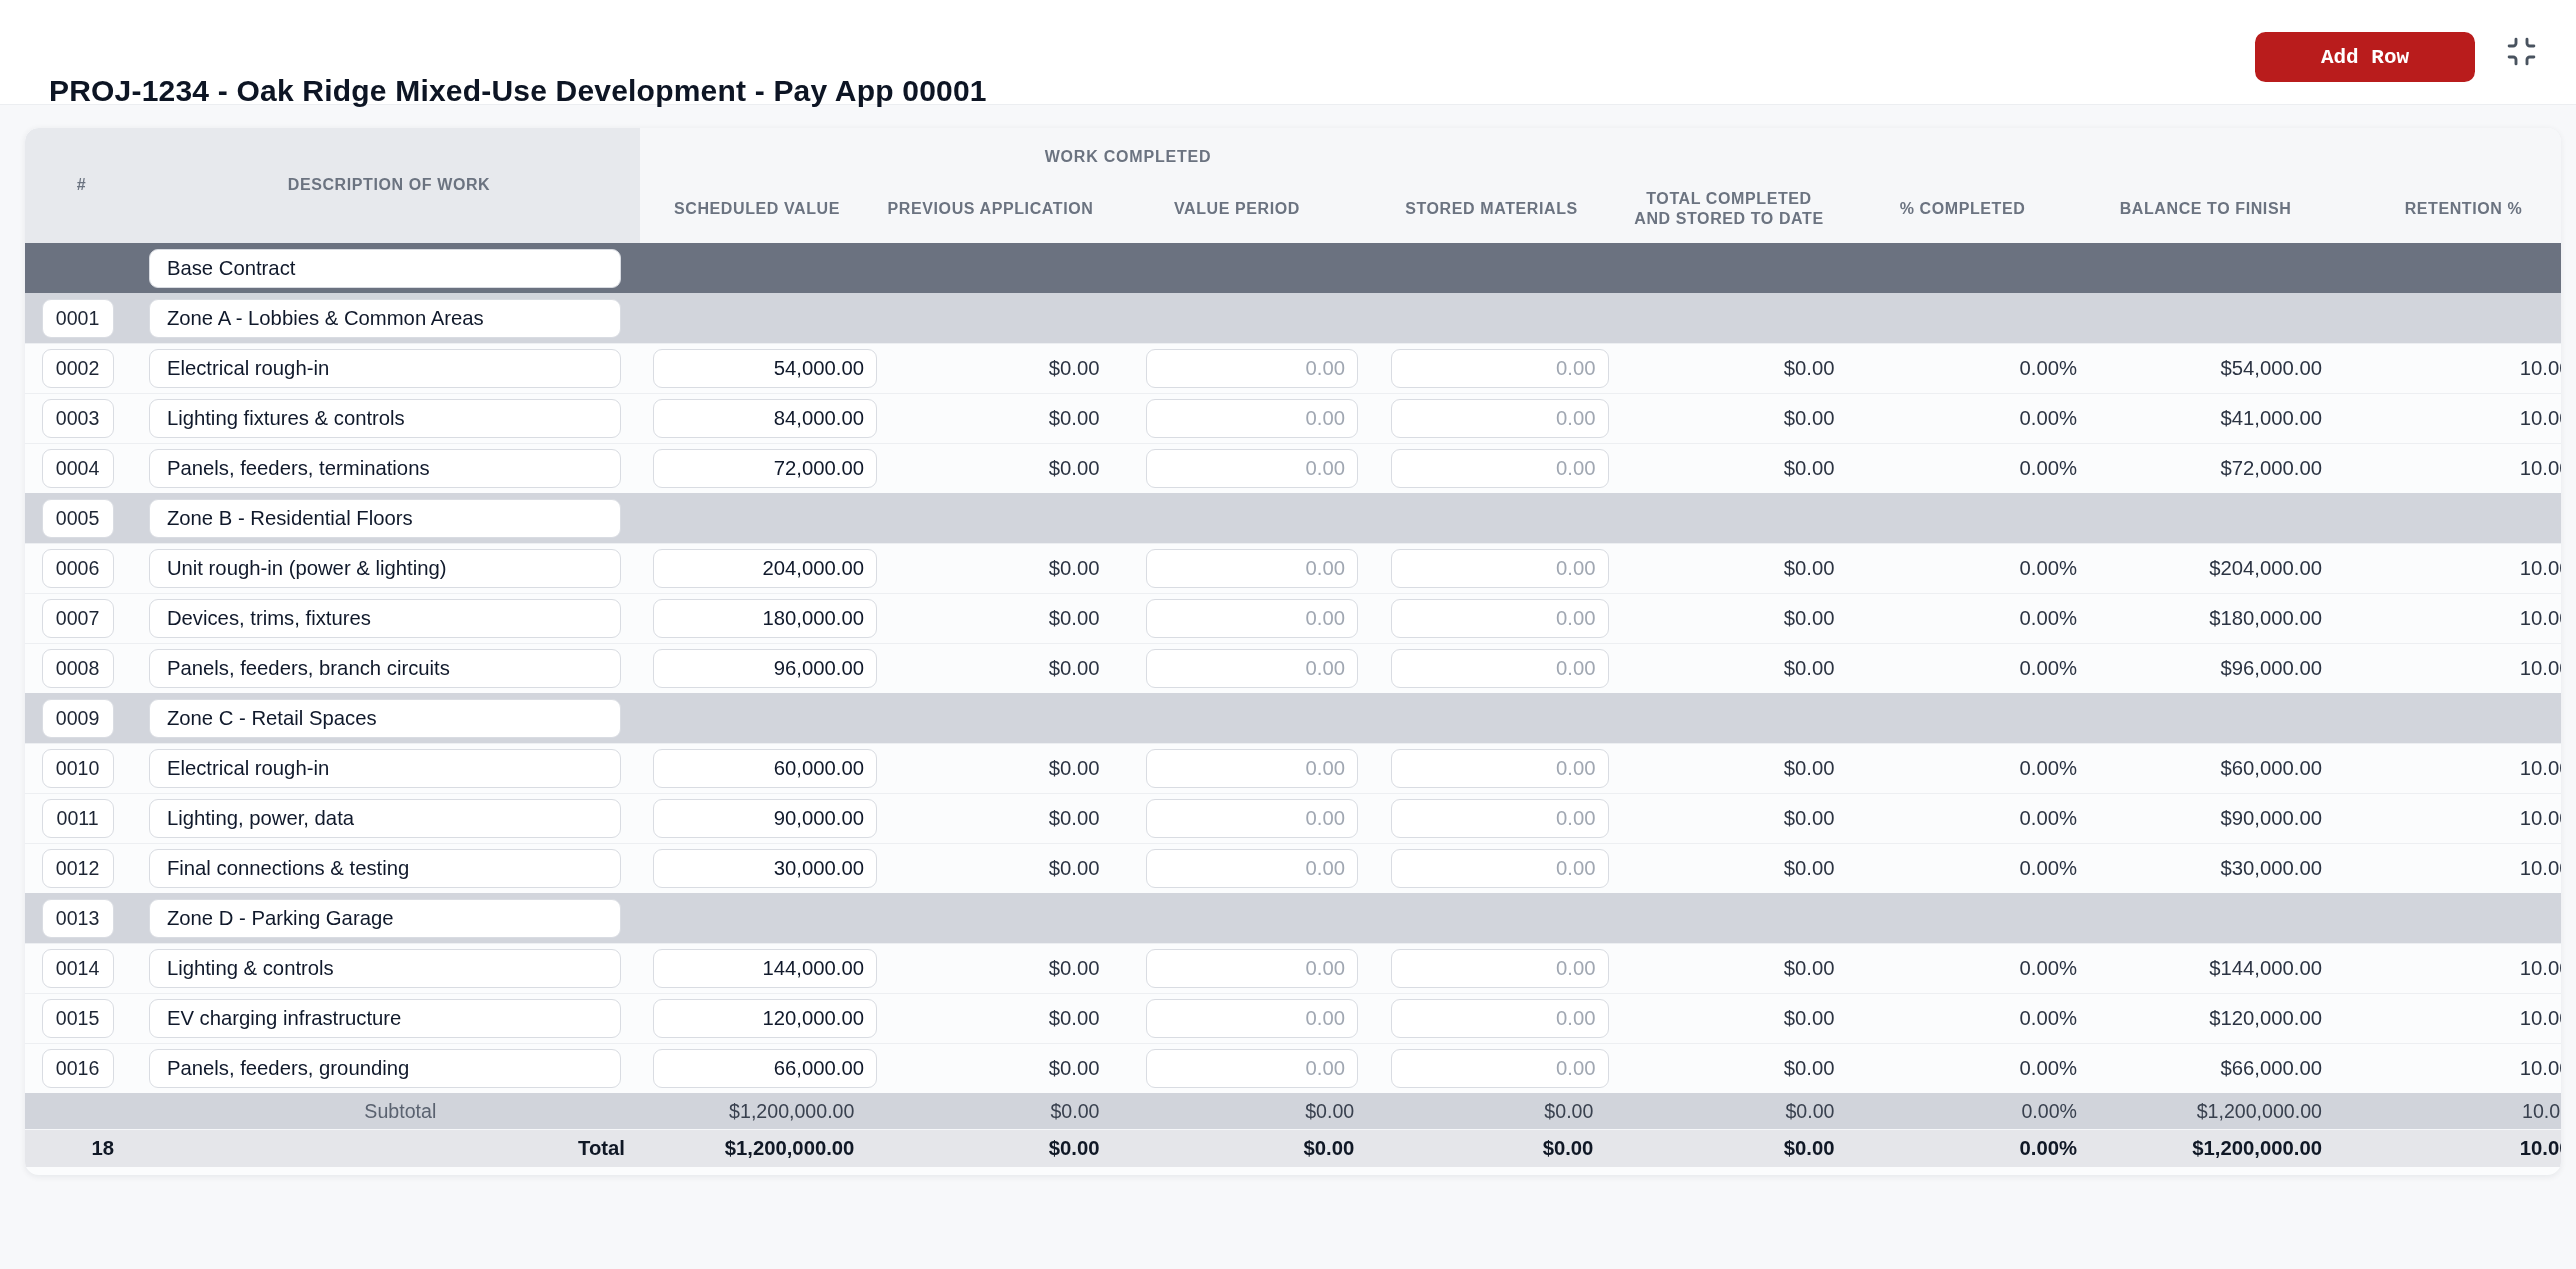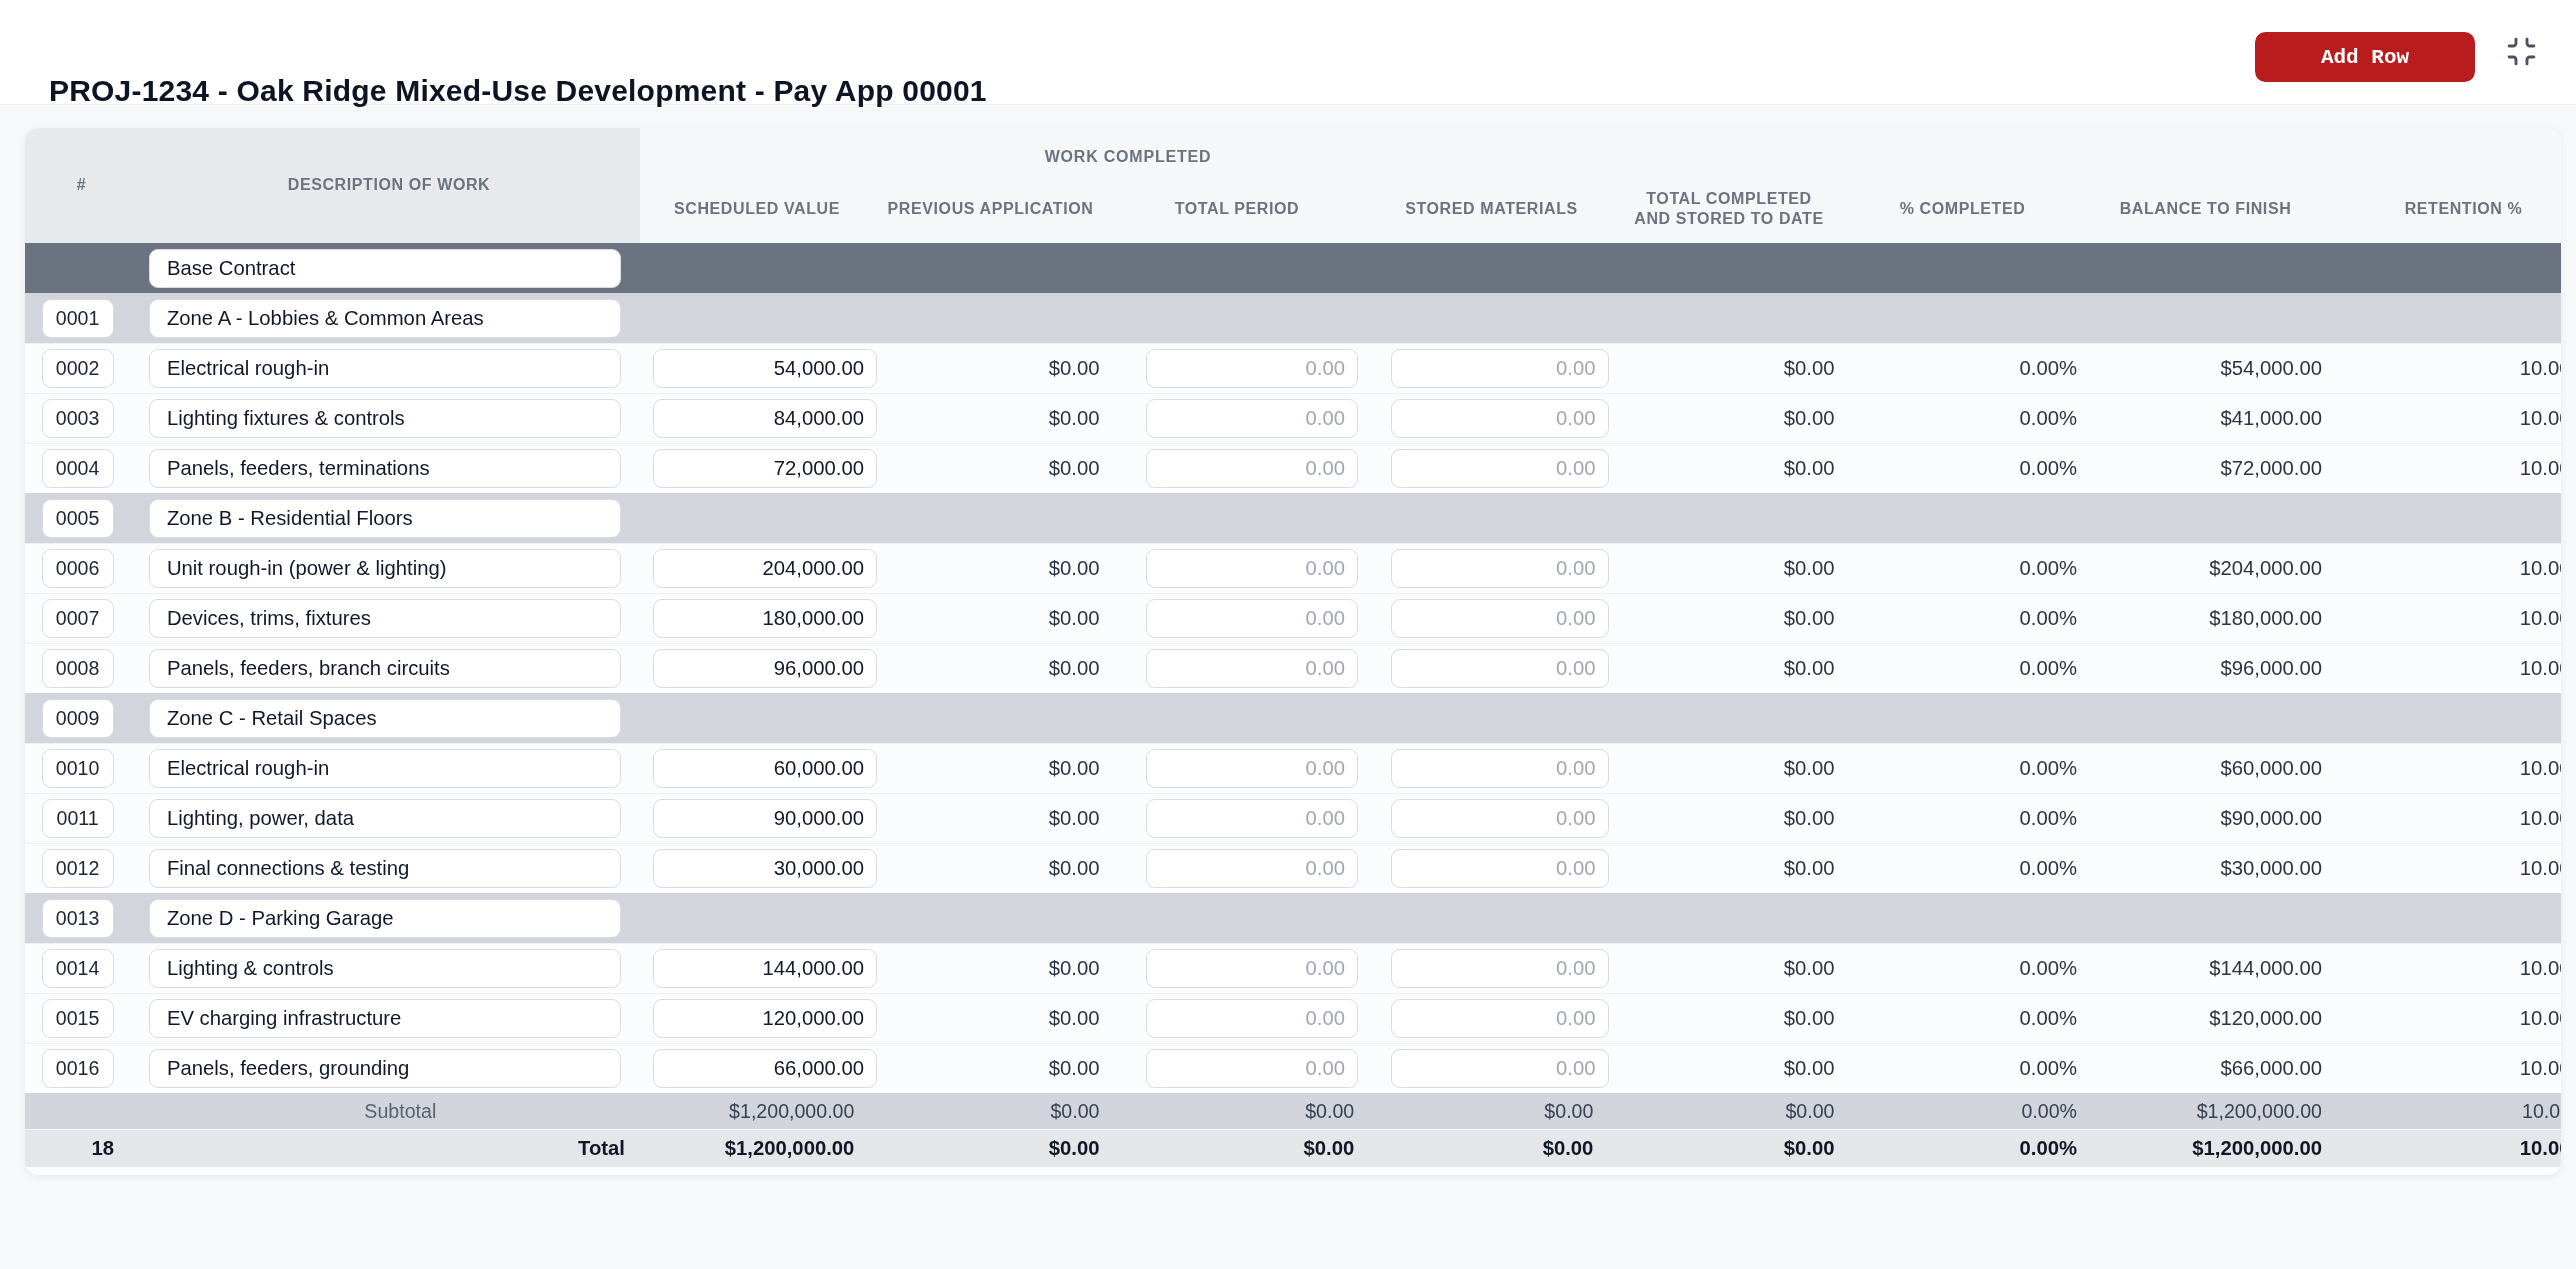--- a/index.html
+++ b/index.html
@@ -90,21 +90,21 @@
       <div class="th col-desc">DESCRIPTION OF WORK</div>
     </div>
     <div class="thead-right">
       <div class="group-row">
         <div class="group-work">WORK COMPLETED</div>
         <div class="group-r">R</div>
       </div>
       <div class="label-row">
         <div class="th col-sched">SCHEDULED VALUE</div>
         <div class="th col-prev">PREVIOUS APPLICATION</div>
-        <div class="th col-period">TOTAL PERIOD</div>
+        <div class="th col-period">VALUE PERIOD</div>
         <div class="th col-stored">STORED MATERIALS</div>
         <div class="th col-totc">TOTAL COMPLETED AND STORED TO DATE</div>
         <div class="th col-pct">% COMPLETED</div>
         <div class="th col-bal">BALANCE TO FINISH</div>
         <div class="th col-ret">RETENTION %</div>
       </div>
     </div>
   </div>
   <div id="rows">
       <div class="row group">

